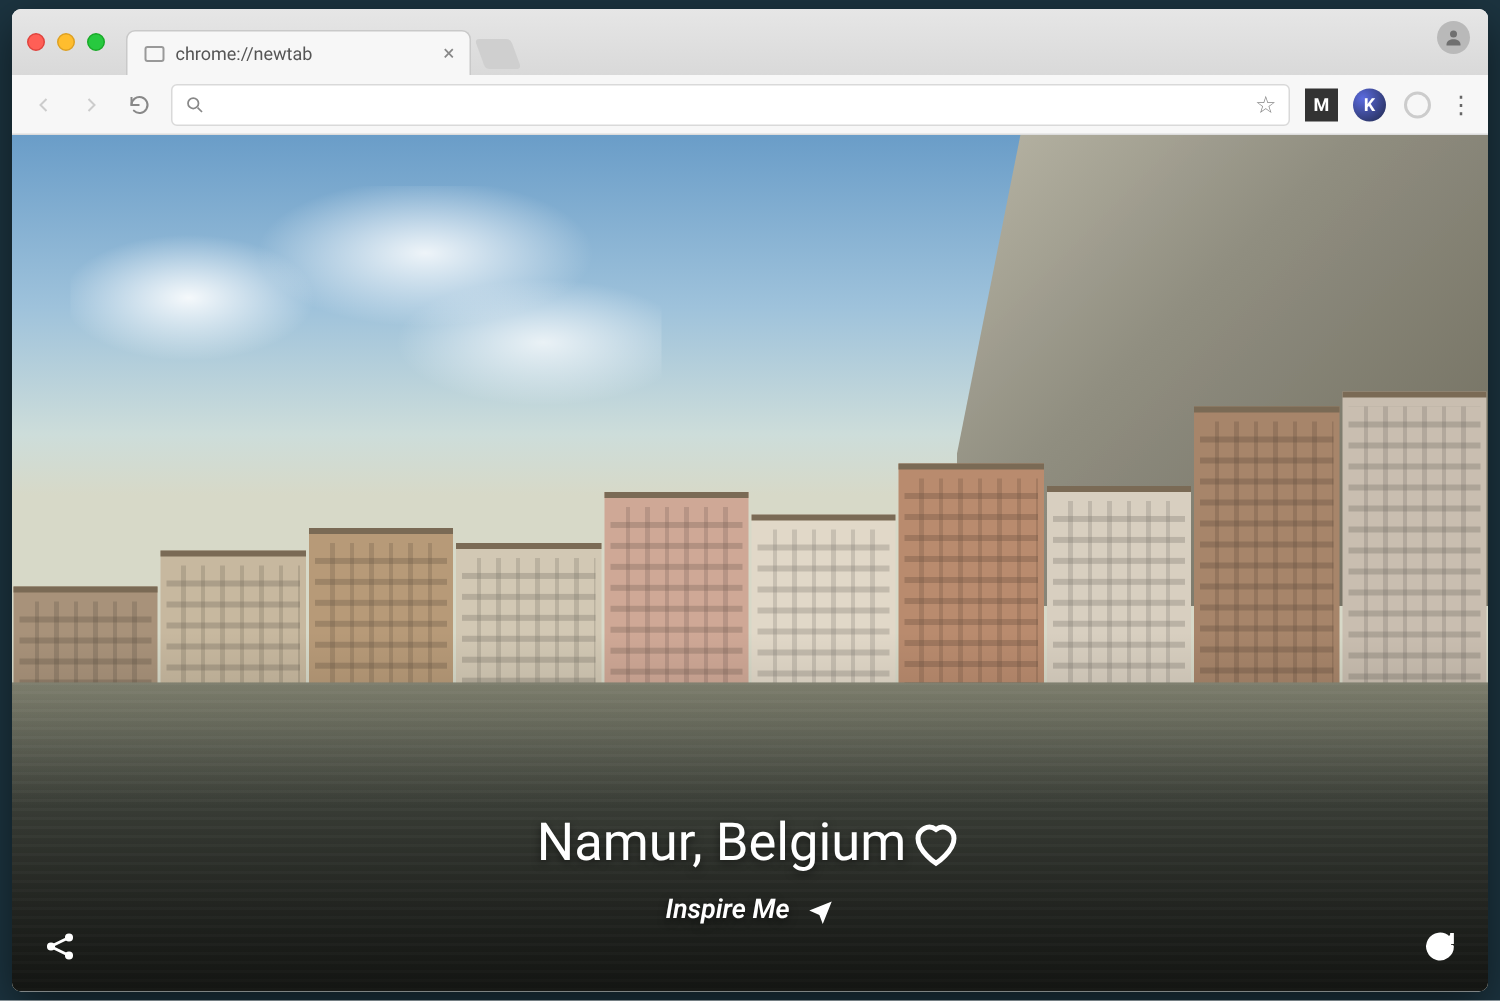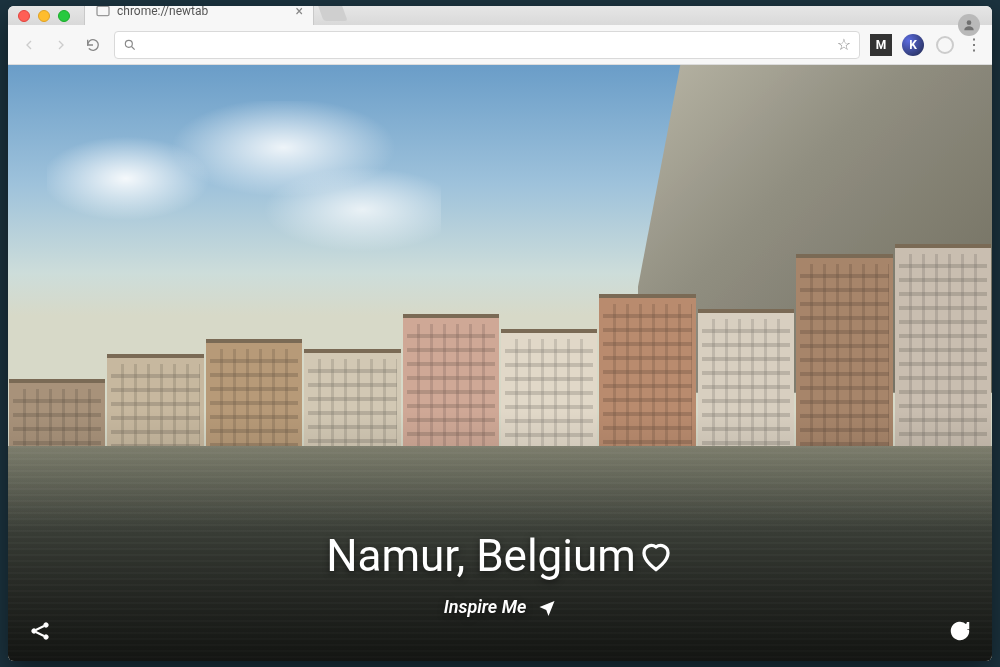--- a/index.html
+++ b/index.html
@@ -18,21 +18,21 @@
     height: 655px;
     background: #fff;
     border-radius: 6px;
     box-shadow: 0 10px 30px rgba(0,0,0,0.5);
     overflow: hidden;
     display: flex;
     flex-direction: column;
   }
   
   .tab-strip {
-    height: 19px;
+    height: 44px;
     background: linear-gradient(#e6e6e6, #d9d9d9);
     display: flex;
     align-items: flex-end;
     padding-left: 10px;
     position: relative;
   }
   .traffic-lights {
     display: flex;
     gap: 8px;
     align-items: center;
@@ -223,21 +223,21 @@
     position: absolute;
     left: 0; right: 0;
     bottom: 44px;
     display: flex;
     flex-direction: column;
     align-items: center;
     color: #fff;
     text-shadow: 0 2px 6px rgba(0,0,0,0.5);
   }
   .hero-title {
-    font-size: 44px;
+    font-size: 35px;
     font-weight: 400;
     display: flex;
     align-items: center;
     gap: 2px;
   }
   .hero-title svg { width: 36px; height: 36px; fill: none; stroke: #fff; stroke-width: 2.2; }
   .inspire {
     margin-top: 14px;
     font-size: 18px;
     font-style: italic;

